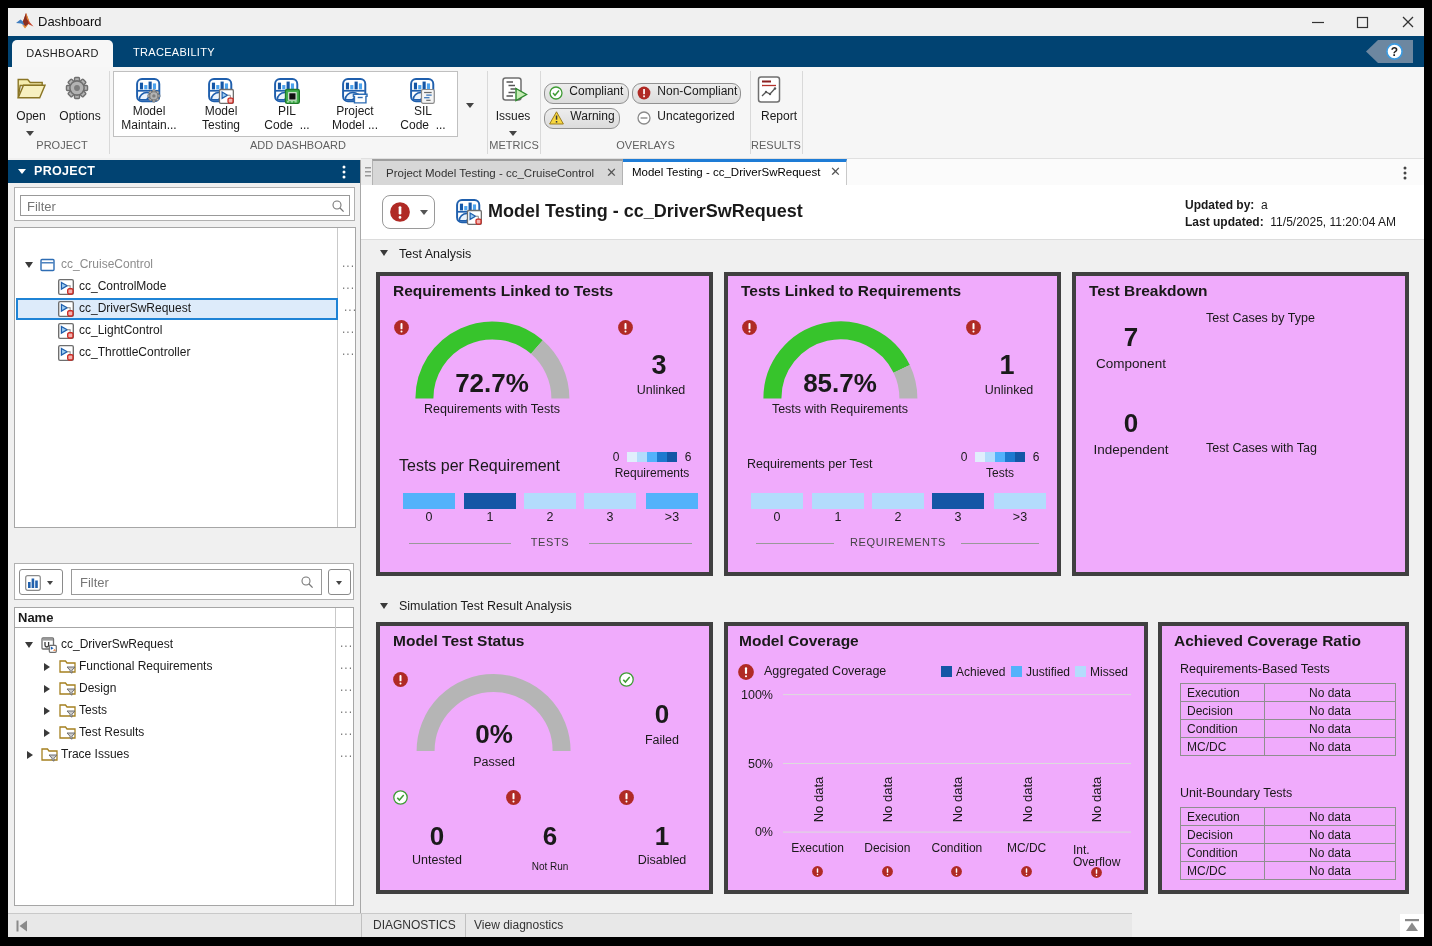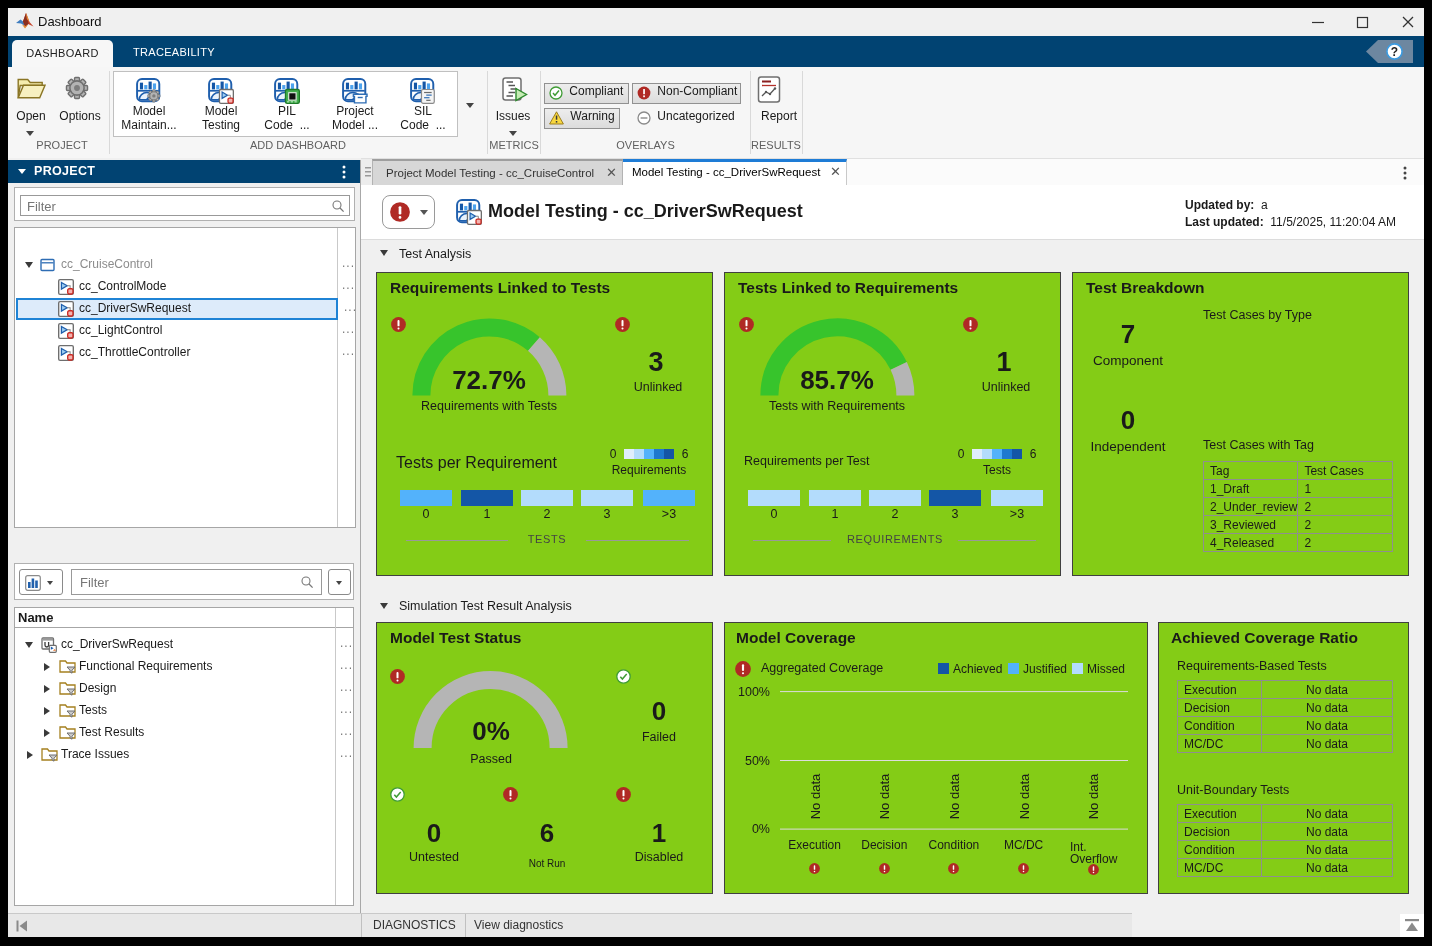--- a/index.html
+++ b/index.html
@@ -15,38 +15,38 @@
 #ribtabs .atab { position:absolute; left:4px; top:4px; width:101px; height:27px; background:#f7f7f7; border-radius:5px 5px 0 0; color:#202020; font-size:11px; text-align:center; line-height:27px; letter-spacing:0.3px; }
 #ribtabs .itab { position:absolute; left:125px; top:0; height:31px; color:#fff; font-size:11px; line-height:32px; letter-spacing:0.3px; }
 
 #toolbar { position:absolute; left:0; top:59px; width:1416px; height:91px; background:#f6f6f6; }
 .vsep { position:absolute; top:4px; width:1px; height:83px; background:#d9d9d9; }
 .glabel { position:absolute; top:72px; font-size:11px; color:#5f5f5f; text-align:center; }
 .btnlabel { position:absolute; font-size:12px; color:#1a1a1a; text-align:center; }
 .gl2 { line-height:14px; }
 .gallery { position:absolute; left:105px; top:4px; width:345px; height:66px; background:#fff; border:1px solid #c0c0c0; }
 .caret { width:0; height:0; border-left:4px solid transparent; border-right:4px solid transparent; border-top:5px solid #444; position:absolute; }
-.ovbtn { position:absolute; height:21px; background:linear-gradient(#ededed,#dcdcdc); border:1px solid #919191; border-radius:0; font-size:12px; color:#1a1a1a; white-space:nowrap; }
+.ovbtn { position:absolute; height:21px; background:linear-gradient(#ededed,#dcdcdc); border:1px solid #919191; border-radius:9px; font-size:12px; color:#1a1a1a; white-space:nowrap; }
 .ovbtn svg { vertical-align:-2px; }
 .ovbtn span { position:relative; top:-3px; margin-left:3px; }
 .tdown { width:0; height:0; border-left:4.5px solid transparent; border-right:4.5px solid transparent; border-top:6px solid #3a3a3a; position:absolute; }
 .tright { width:0; height:0; border-top:4.5px solid transparent; border-bottom:4.5px solid transparent; border-left:6px solid #3a3a3a; position:absolute; }
 
 #lpanel { position:absolute; left:0; top:152px; width:353px; height:777px; background:#f0f0f0; border-right:1px solid #a8a8a8; }
 #phead { position:absolute; left:0; top:0; width:352px; height:23px; background:#014372; }
 #phead .t { position:absolute; left:26px; top:4px; color:#fff; font-weight:bold; font-size:12.5px; letter-spacing:0.3px; }
 .whitebox { position:absolute; background:#fff; border:1px solid #a6a6a6; }
 .treerow { position:absolute; left:1px; height:22px; font-size:12px; color:#1a1a1a; }
 .dots3 { position:absolute; color:#777; font-size:12px; letter-spacing:1px; }
 
 #main { position:absolute; left:353px; top:150px; width:1063px; height:779px; }
 #tabstrip { position:absolute; left:0; top:0; width:1063px; height:27px; background:#fbfbfb; border-top:1px solid #e0e0e0; }
 #mainheader { position:absolute; left:0; top:27px; width:1063px; height:55px; background:#fff; border-bottom:1px solid #dcdcdc; }
 #content { position:absolute; left:0; top:82px; width:1063px; height:673px; background:#f0f0f0; }
-.card { position:absolute; background:#84cc16; border:1px solid #404040; }
+.card { position:absolute; background:#f0abfc; border:4px solid #404040; }
 .cardtitle { position:absolute; left:13px; top:6px; font-size:15.5px; font-weight:bold; color:#1a1a1a; }
 .seclabel { position:absolute; font-size:12.5px; color:#1a1a1a; }
 .ctext { position:absolute; text-align:center; color:#1a1a1a; }
 .bignum { position:absolute; text-align:center; font-weight:bold; color:#1a1a1a; font-size:27px; }
 .mtable { position:absolute; border-collapse:collapse; font-size:12px; color:#1a1a1a; }
 .mtable td { border:1px solid #8f8f8f; padding:0 0 0 6px; height:18px; }
 .ndt td+td { text-align:center; padding-left:0; }
 .nodata { width:64px; font-size:13px; transform:rotate(-90deg); }
 
 #statusbar { position:absolute; left:0; top:905px; width:1124px; height:24px; background:#e8e8e8; border-top:1px solid #c9c9c9; font-size:12px; color:#333; }
@@ -510,44 +510,20 @@
       </div>
 
       <div class="card" style="left:711px;top:32px;width:337px;height:304px">
         <div class="cardtitle">Test Breakdown</div>
         <div class="bignum" style="left:15px;top:46px;width:80px;font-size:26px">7</div>
         <div class="ctext" style="left:5px;top:80px;width:100px;font-size:13.5px">Component</div>
         <div class="bignum" style="left:15px;top:132px;width:80px;font-size:26px">0</div>
         <div class="ctext" style="left:5px;top:166px;width:100px;font-size:13.5px">Independent</div>
         <div class="abs" style="left:130px;top:35px;font-size:12.5px;color:#1a1a1a">Test Cases by Type</div>
         <div class="abs" style="left:130px;top:165px;font-size:12.5px;color:#1a1a1a">Test Cases with Tag</div>
-        <table class="mtable" style="left:130px;top:188px">
-          <tbody>
-              <tr>
-                <td style="width:93px">Tag</td>
-                <td style="width:95px">Test Cases</td>
-              </tr>
-          <tr>
-                <td>1_Draft</td>
-                <td>1</td>
-              </tr>
-          <tr>
-                <td>2_Under_review</td>
-                <td>2</td>
-              </tr>
-          <tr>
-                <td>3_Reviewed</td>
-                <td>2</td>
-              </tr>
-          <tr>
-                <td>4_Released</td>
-                <td>2</td>
-              </tr>
-        </tbody>
-          </table>
       </div>
 
       <div class="tdown" style="left:19px;top:362.5px"></div>
       <div class="seclabel" style="left:38px;top:359px">Simulation Test Result Analysis</div>
 
       <div class="card" style="left:15px;top:382px;width:337px;height:272px">
         <div class="cardtitle" style="top:6px">Model Test Status</div>
         <svg class="abs" style="left:0;top:0" width="337" height="272">
           <path d="M 45.6 125 A 68 68 0 0 1 181.6 125" fill="none" stroke="#b5b5b5" stroke-width="18"></path>
         </svg>

